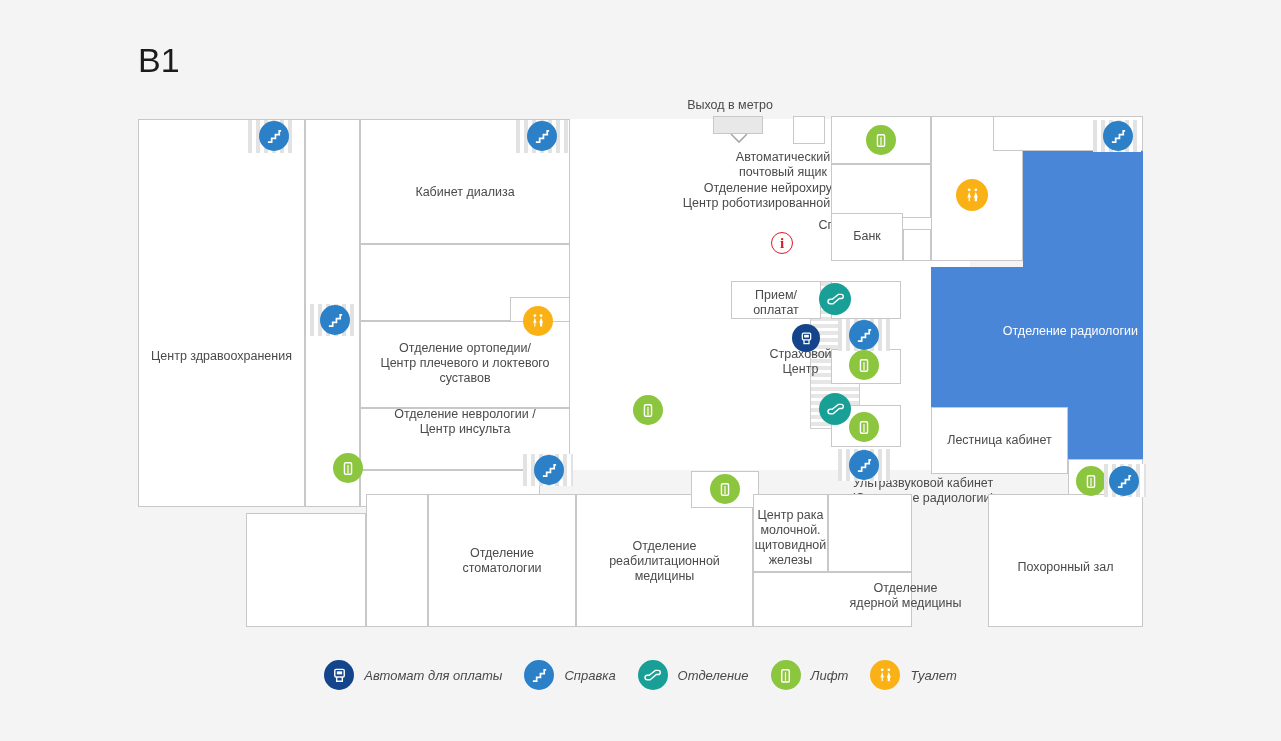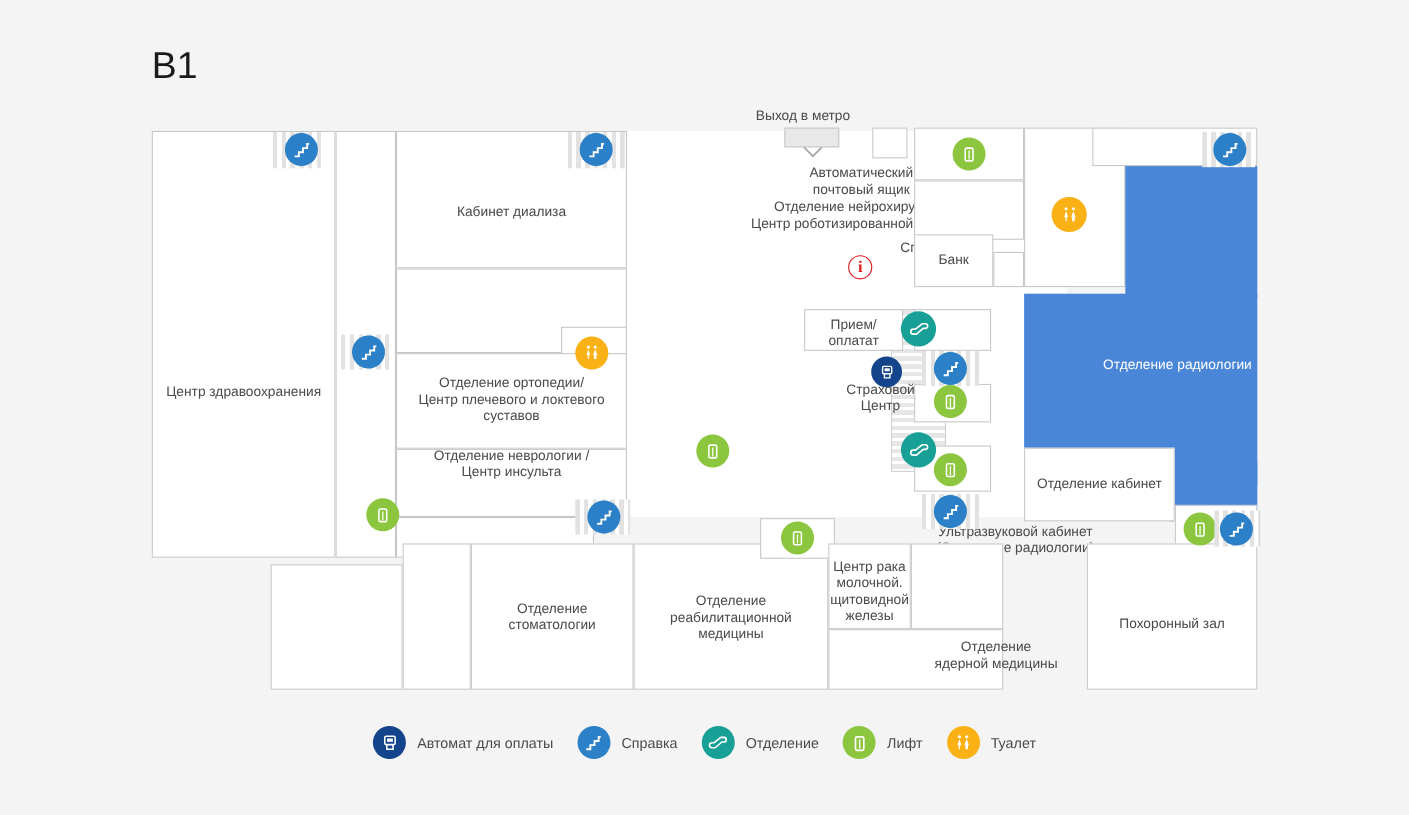--- a/index.html
+++ b/index.html
@@ -147,20 +147,21 @@
     width: 1281px;
     display: flex;
     justify-content: center;
     align-items: center;
     gap: 22px;
   }
   .legend-item {
     display: flex;
     align-items: center;
     gap: 10px;
+    font-style: italic;
   }
   .legend-badge {
     width: 30px;
     height: 30px;
     border-radius: 50%;
     display: flex;
     align-items: center;
     justify-content: center;
     flex: 0 0 auto;
   }
@@ -254,21 +255,21 @@
     <div class="room" style="left:793px; top:-3px; width:92px; height:145px;"></div>
 
     <div class="room" style="left:855px; top:-3px; width:150px; height:35px;"></div>
 
     <div class="hl" style="left:885px; top:32px; width:120px; height:120px;"></div>
     <div class="hl" style="left:793px; top:148px; width:212px; height:175px;"></div>
     <div class="hl" style="left:925px; top:300px; width:80px; height:55px;"></div>
     <div class="room-label white" style="left:800px; top:205px; width:200px;text-align:right;">Отделение радиологии</div>
 
     <div class="room" style="left:793px; top:288px; width:137px; height:67px;"></div>
-    <div class="room-label" style="left:794px; top:314px; width:135px;">Отделение кабинет</div>
+    <div class="room-label" style="left:794px; top:314px; width:135px;">Лестница кабинет</div>
 
     <div class="room" style="left:930px; top:340px; width:75px; height:38px;"></div>
 
     <div class="room" style="left:108px; top:394px; width:120px; height:114px;"></div>
     <div class="room" style="left:228px; top:375px; width:62px; height:133px;"></div>
 
     <div class="room" style="left:290px; top:375px; width:148px; height:133px;"></div>
     <div class="room-label" style="left:291px; top:427px; width:146px;">Отделение
 стоматологии</div>
 

